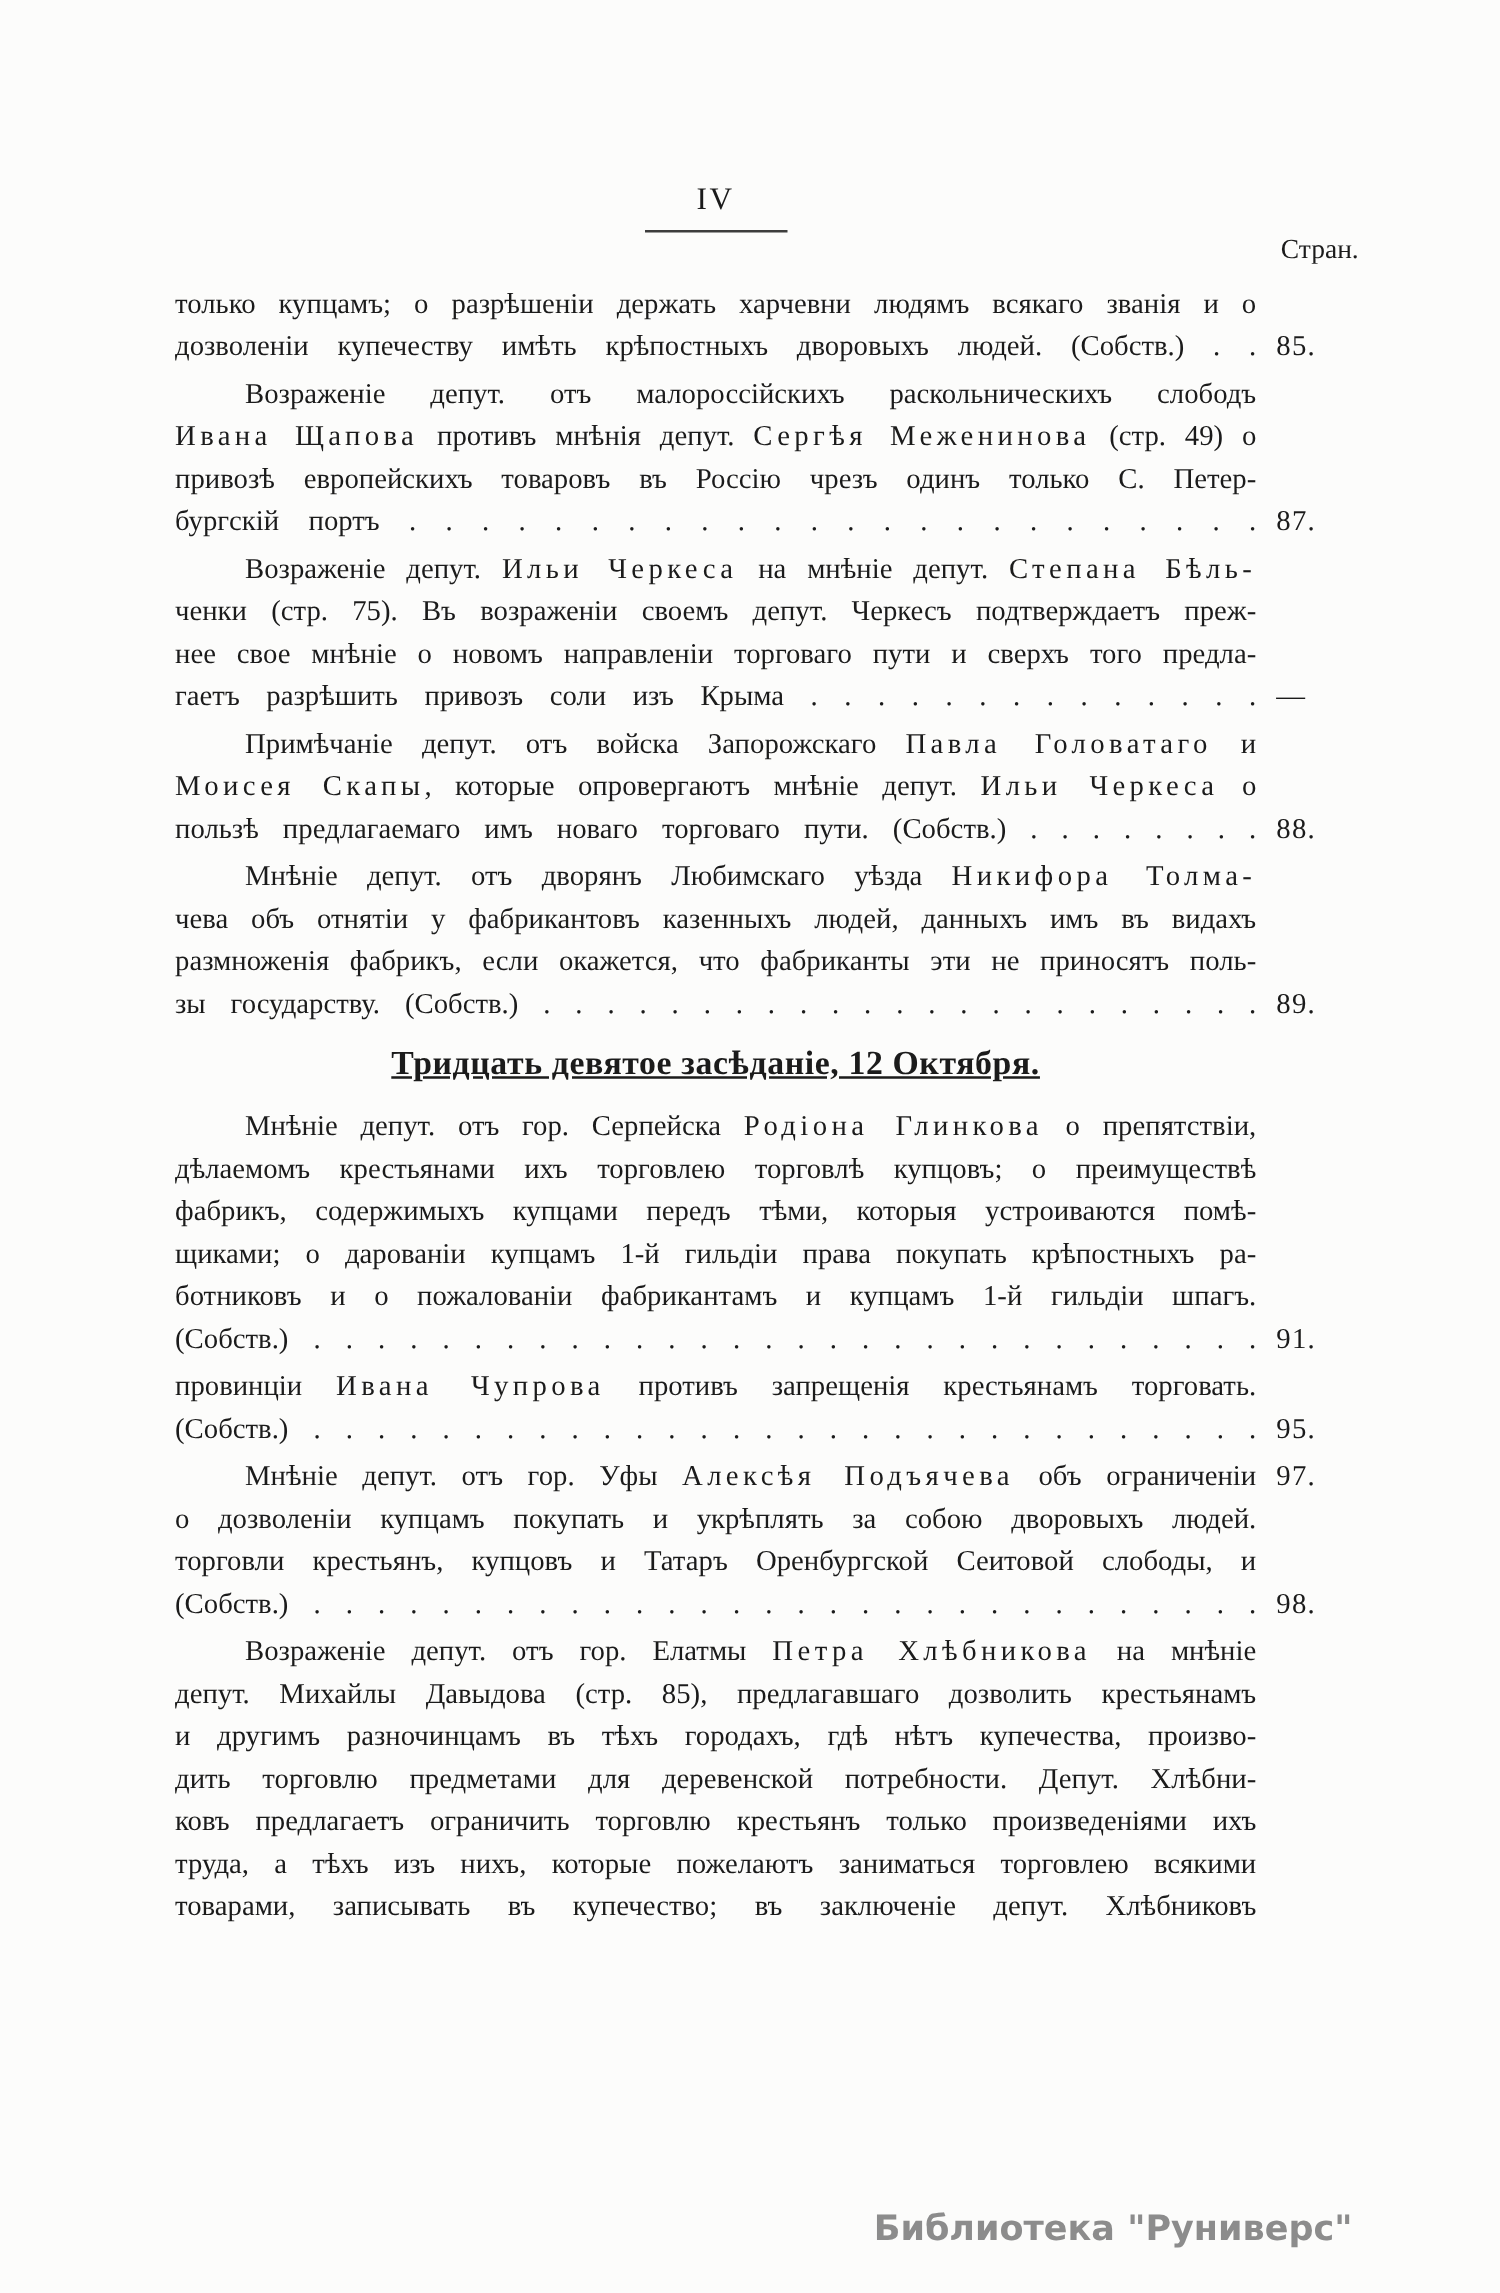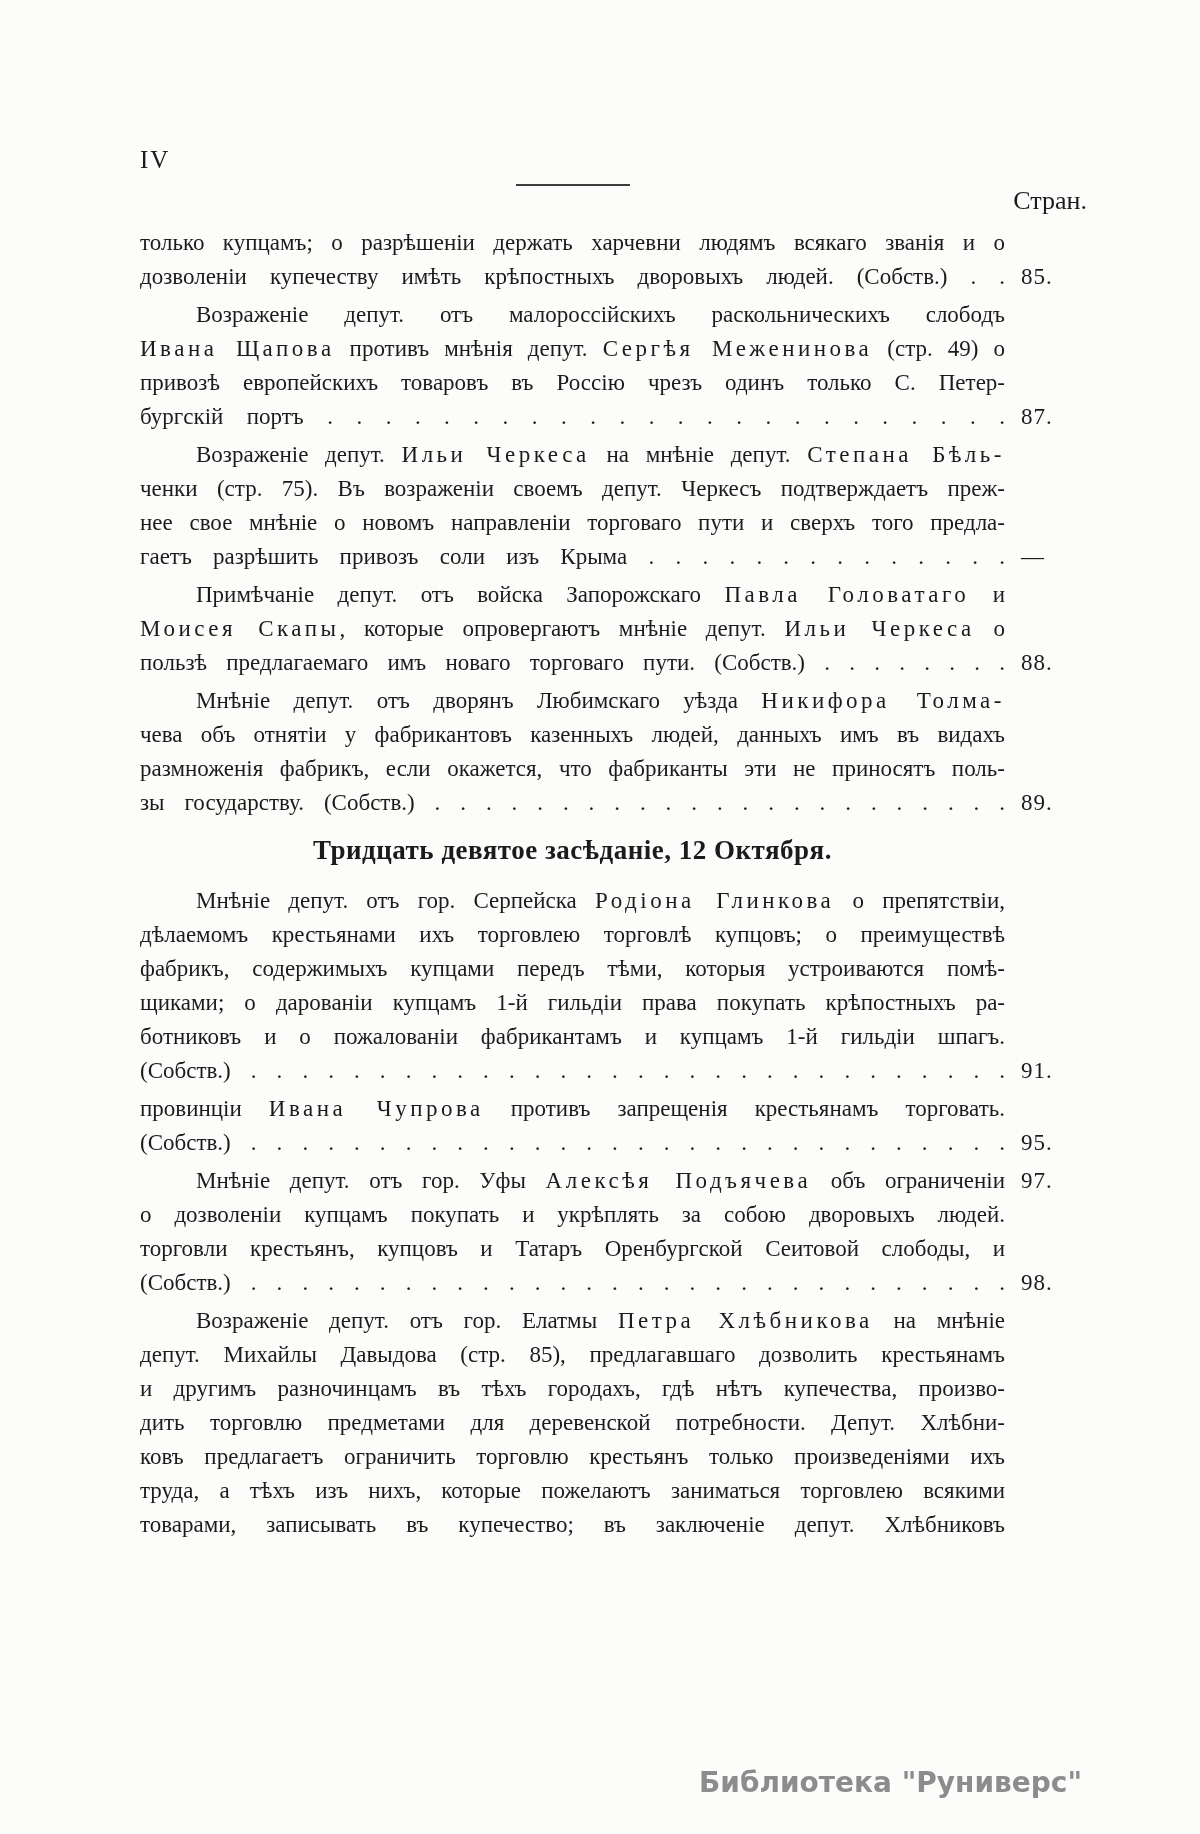--- a/index.html
+++ b/index.html
@@ -12,29 +12,29 @@
     position:relative;
     width:1200px;height:1834px;
     margin:0 auto;
     background:var(--paper);
     font-family:"Liberation Serif","DejaVu Serif",serif;
     color:var(--ink);
     overflow:hidden;
   }
   .folio{
     position:absolute;top:146px;left:140px;width:865px;
-    font-size:25px;letter-spacing:2px;
+    text-align:center;font-size:25px;letter-spacing:2px;
   }
   .header-rule{
     position:absolute;top:184px;left:516px;width:114px;height:2px;
     background:#3d3d3d;
   }
   .col-label{
     position:absolute;top:186px;right:113px;
-    font-size:26px;
+    font-size:22px;
   }
   .toc{
     position:absolute;top:226px;left:140px;width:865px;
     font-size:23px;line-height:34px;
   }
   .entry{margin:0 0 4px 0;}
   .line{
     position:relative;
     text-align:justify;
     text-align-last:justify;
@@ -47,20 +47,21 @@
     padding-left:16px;white-space:nowrap;
     letter-spacing:1px;
   }
   .session-heading{
     text-align:center;
     font-weight:bold;
     font-size:27px;
     line-height:36px;
     margin:12px 0 16px 0;
     letter-spacing:0.5px;
+    text-decoration:underline;
   }
   .watermark{
     position:absolute;top:1766px;right:118px;
     font-family:"DejaVu Sans","Liberation Sans",sans-serif;
     font-weight:600;
     font-size:28px;
     color:var(--wm);
   }
 </style>
 </head>

